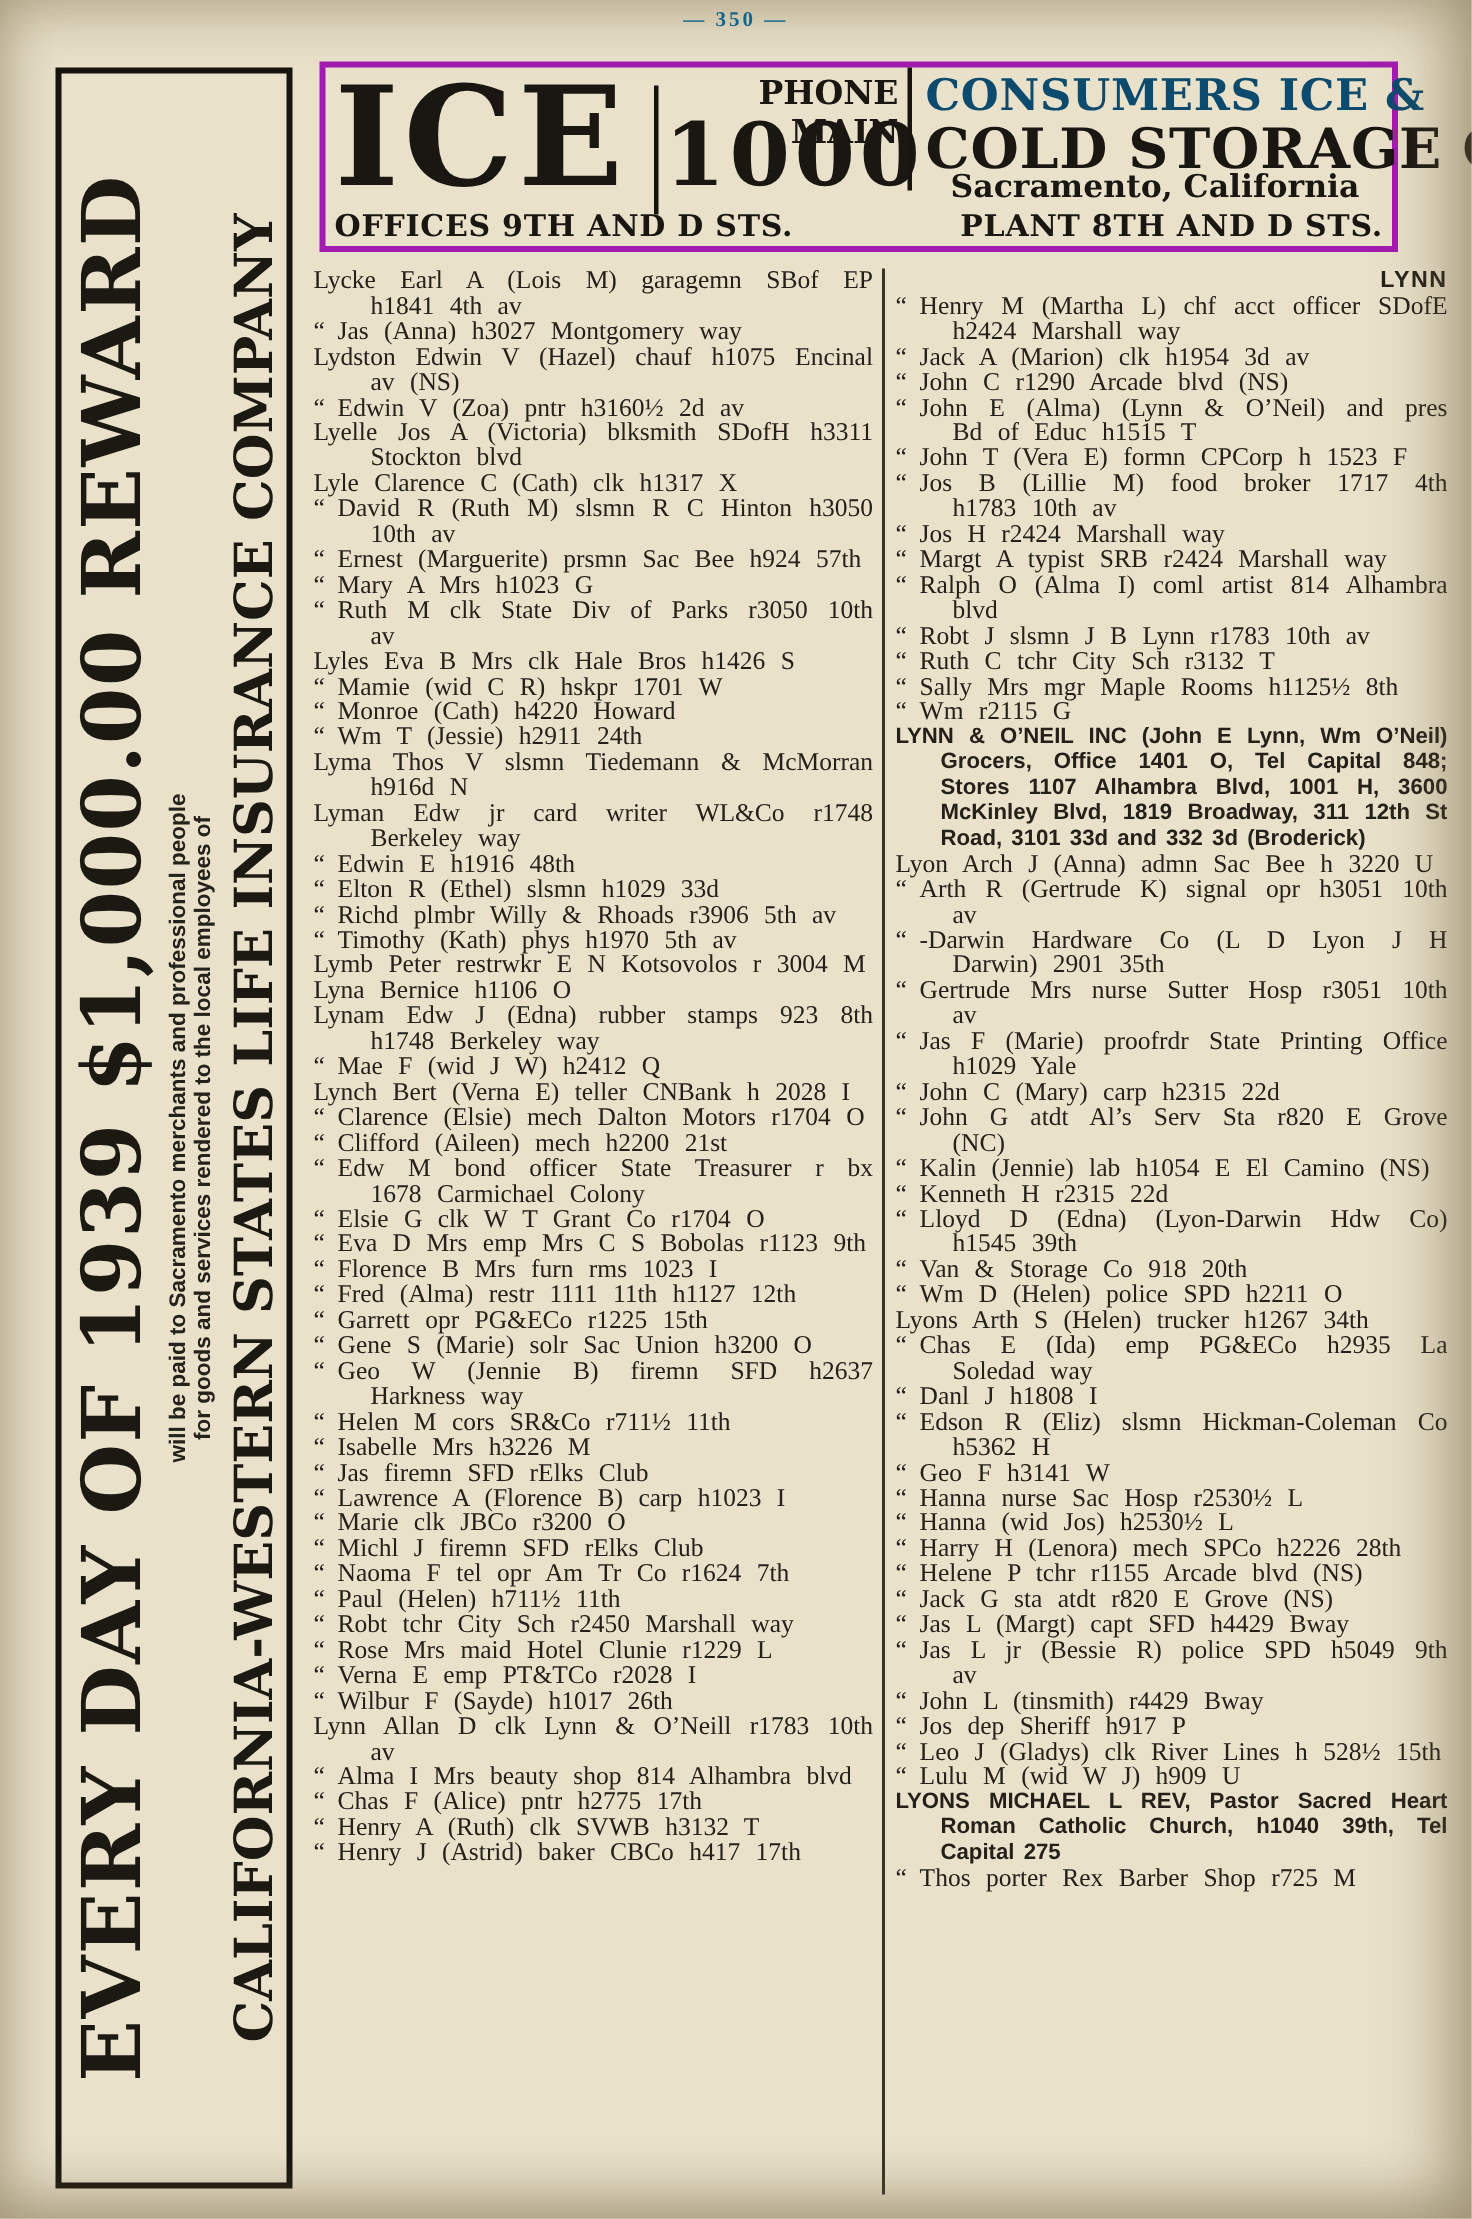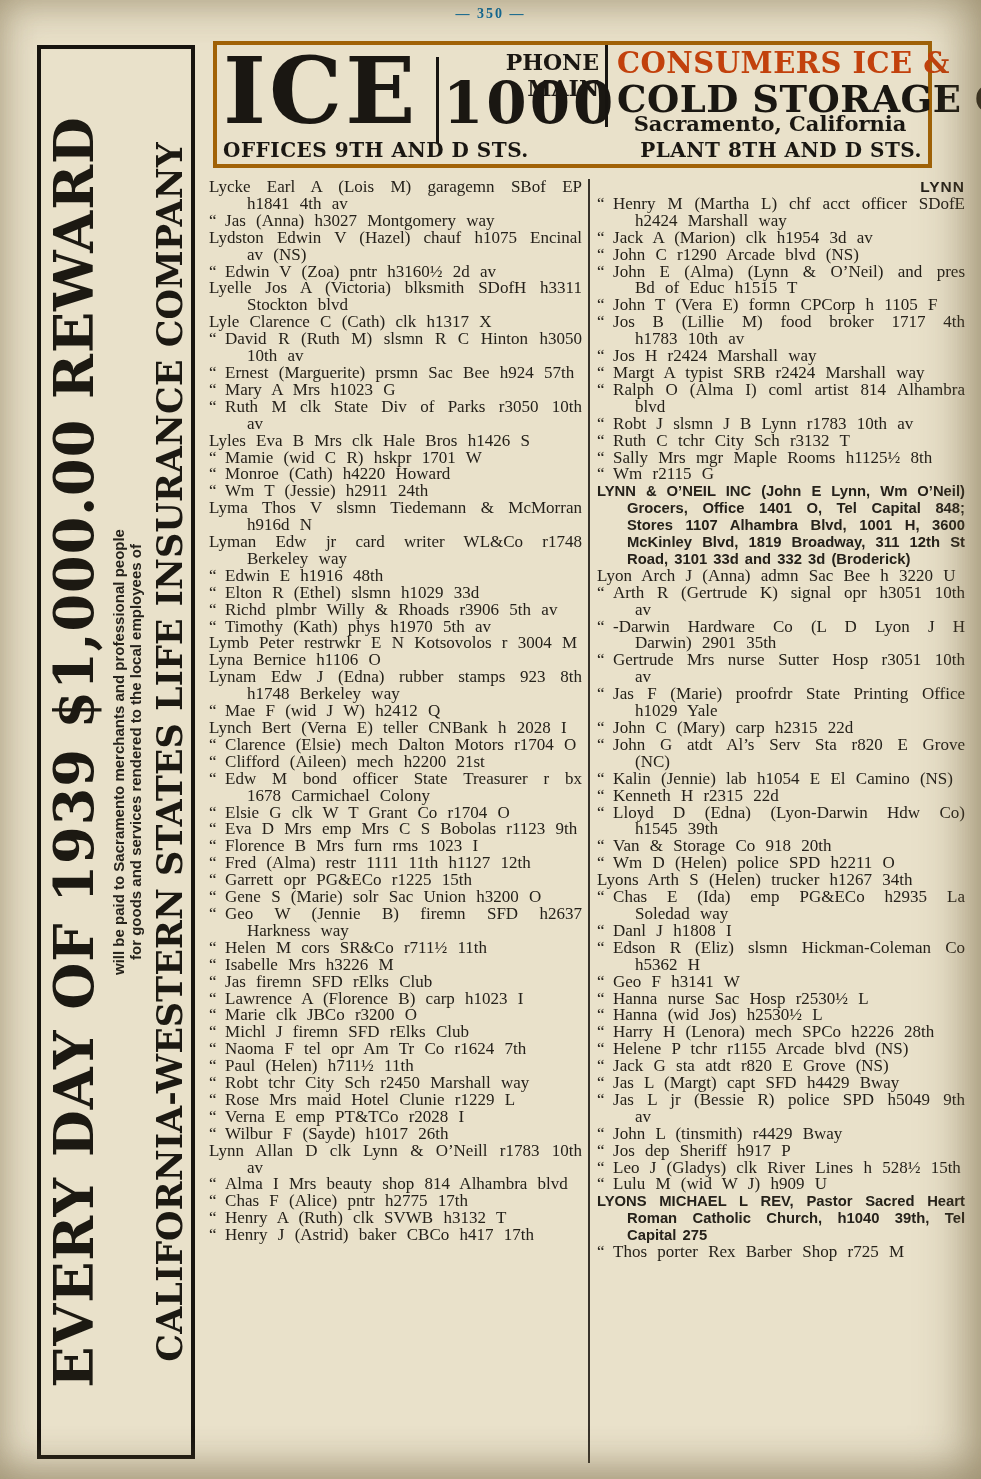--- a/index.html
+++ b/index.html
@@ -39,41 +39,41 @@
     line-height:17px;text-align:center;white-space:nowrap;color:#25221b;
   }
   .sidebar-company{
     font-family:"DejaVu Serif",serif;font-weight:bold;font-size:35px;
     line-height:1;white-space:nowrap;color:#1c1912;
   }
 
   
   .banner-ad{
     position:absolute;left:213px;top:41px;width:719px;height:127px;
-    border:4px solid #a16207;box-sizing:border-box;
+    border:4px solid #a21caf;box-sizing:border-box;
   }
   .banner-ad *{position:absolute;}
   .banner-ice{
     left:6px;top:0px;font-family:"DejaVu Serif",serif;font-weight:bold;
     font-size:92px;line-height:1.02;letter-spacing:3px;color:#1a1712;
   }
   .banner-div1{left:219px;top:12px;width:3px;height:86px;background:#171410;}
   .banner-phone-label{
     left:226px;top:4px;width:156px;text-align:right;
     font-family:"DejaVu Serif",serif;font-weight:bold;font-size:22px;color:#1a1712;
   }
   .banner-phone-number{
     left:226px;top:24px;width:156px;text-align:center;
     font-family:"DejaVu Serif",serif;font-weight:bold;font-size:58px;
     letter-spacing:3px;color:#1a1712;
   }
   .banner-div2{left:388px;top:0;width:3px;height:82px;background:#171410;}
   .banner-co1{
     left:400px;top:1px;font-family:"DejaVu Serif",serif;font-weight:bold;
-    font-size:29px;letter-spacing:.5px;white-space:nowrap;color:#c2410c;
+    font-size:29px;letter-spacing:.5px;white-space:nowrap;color:#0c4a6e;
   }
   .banner-co2{
     left:400px;top:32px;font-family:"DejaVu Serif",serif;font-weight:bold;
     font-size:37px;letter-spacing:.5px;white-space:nowrap;color:#1a1712;
   }
   .banner-location{
     left:398px;top:66px;width:310px;text-align:center;
     font-family:"DejaVu Serif",serif;font-weight:bold;font-size:21px;color:#1a1712;
   }
   .banner-offices{
@@ -251,21 +251,21 @@
     <p class="entry style-header">LYNN</p>
 
     <p class="entry">“ Henry M (Martha L) chf acct officer SDofE h2424 Marshall way</p>
 
     <p class="entry">“ Jack A (Marion) clk h1954 3d av</p>
 
     <p class="entry">“ John C r1290 Arcade blvd (NS)</p>
 
     <p class="entry">“ John E (Alma) (Lynn &amp; O’Neil) and pres Bd of Educ h1515 T</p>
 
-    <p class="entry">“ John T (Vera E) formn CPCorp h 1105 F</p>
+    <p class="entry">“ John T (Vera E) formn CPCorp h 1523 F</p>
 
     <p class="entry">“ Jos B (Lillie M) food broker 1717 4th h1783 10th av</p>
 
     <p class="entry">“ Jos H r2424 Marshall way</p>
 
     <p class="entry">“ Margt A typist SRB r2424 Marshall way</p>
 
     <p class="entry">“ Ralph O (Alma I) coml artist 814 Alhambra blvd</p>
 
     <p class="entry">“ Robt J slsmn J B Lynn r1783 10th av</p>

